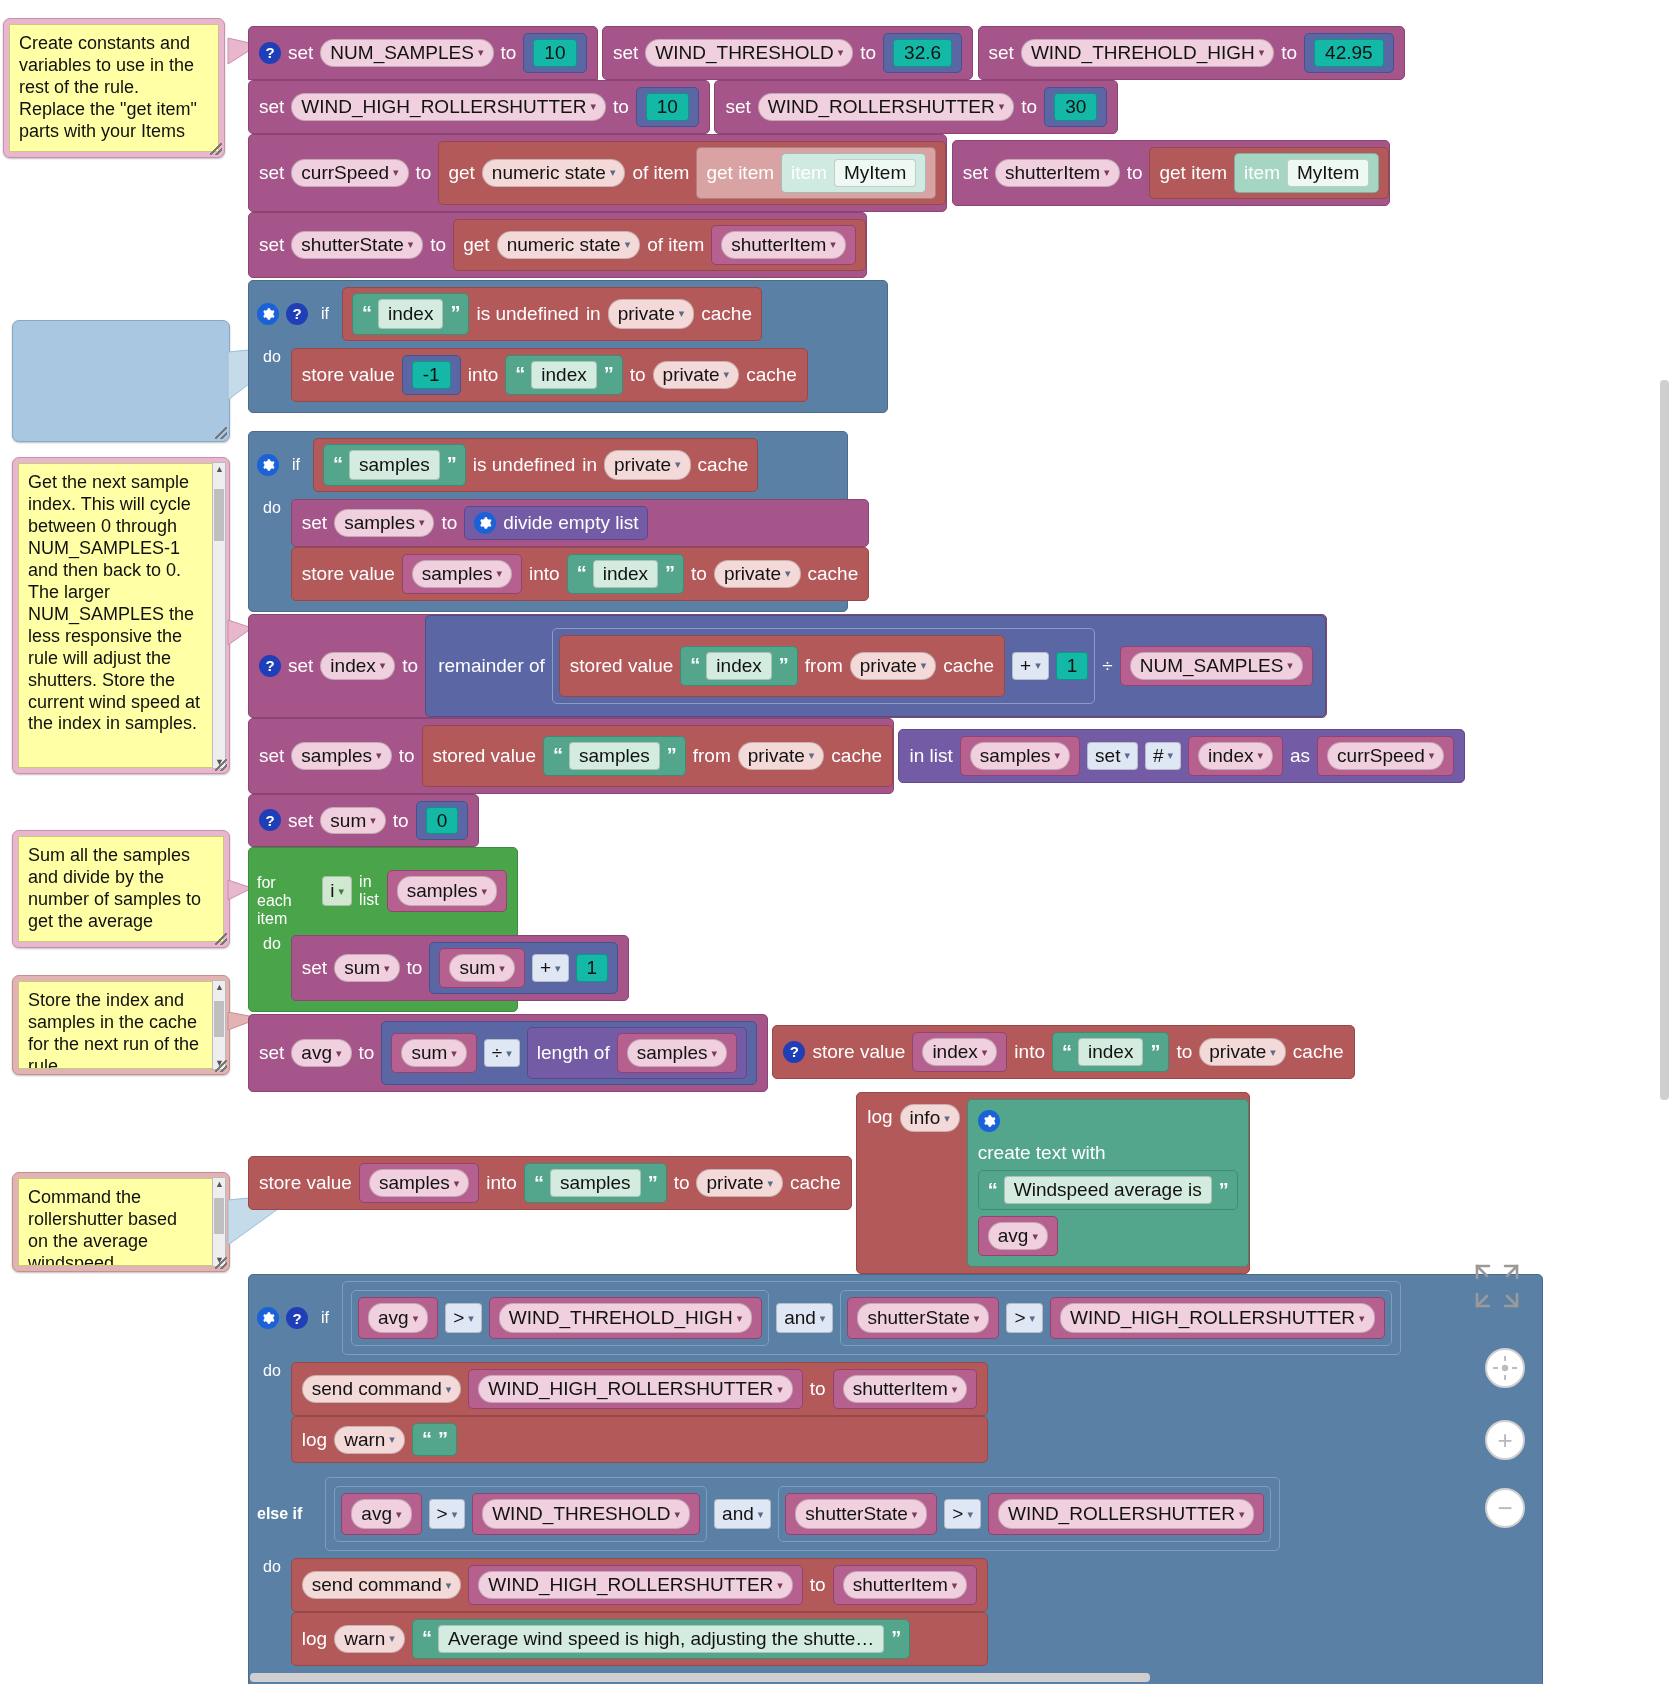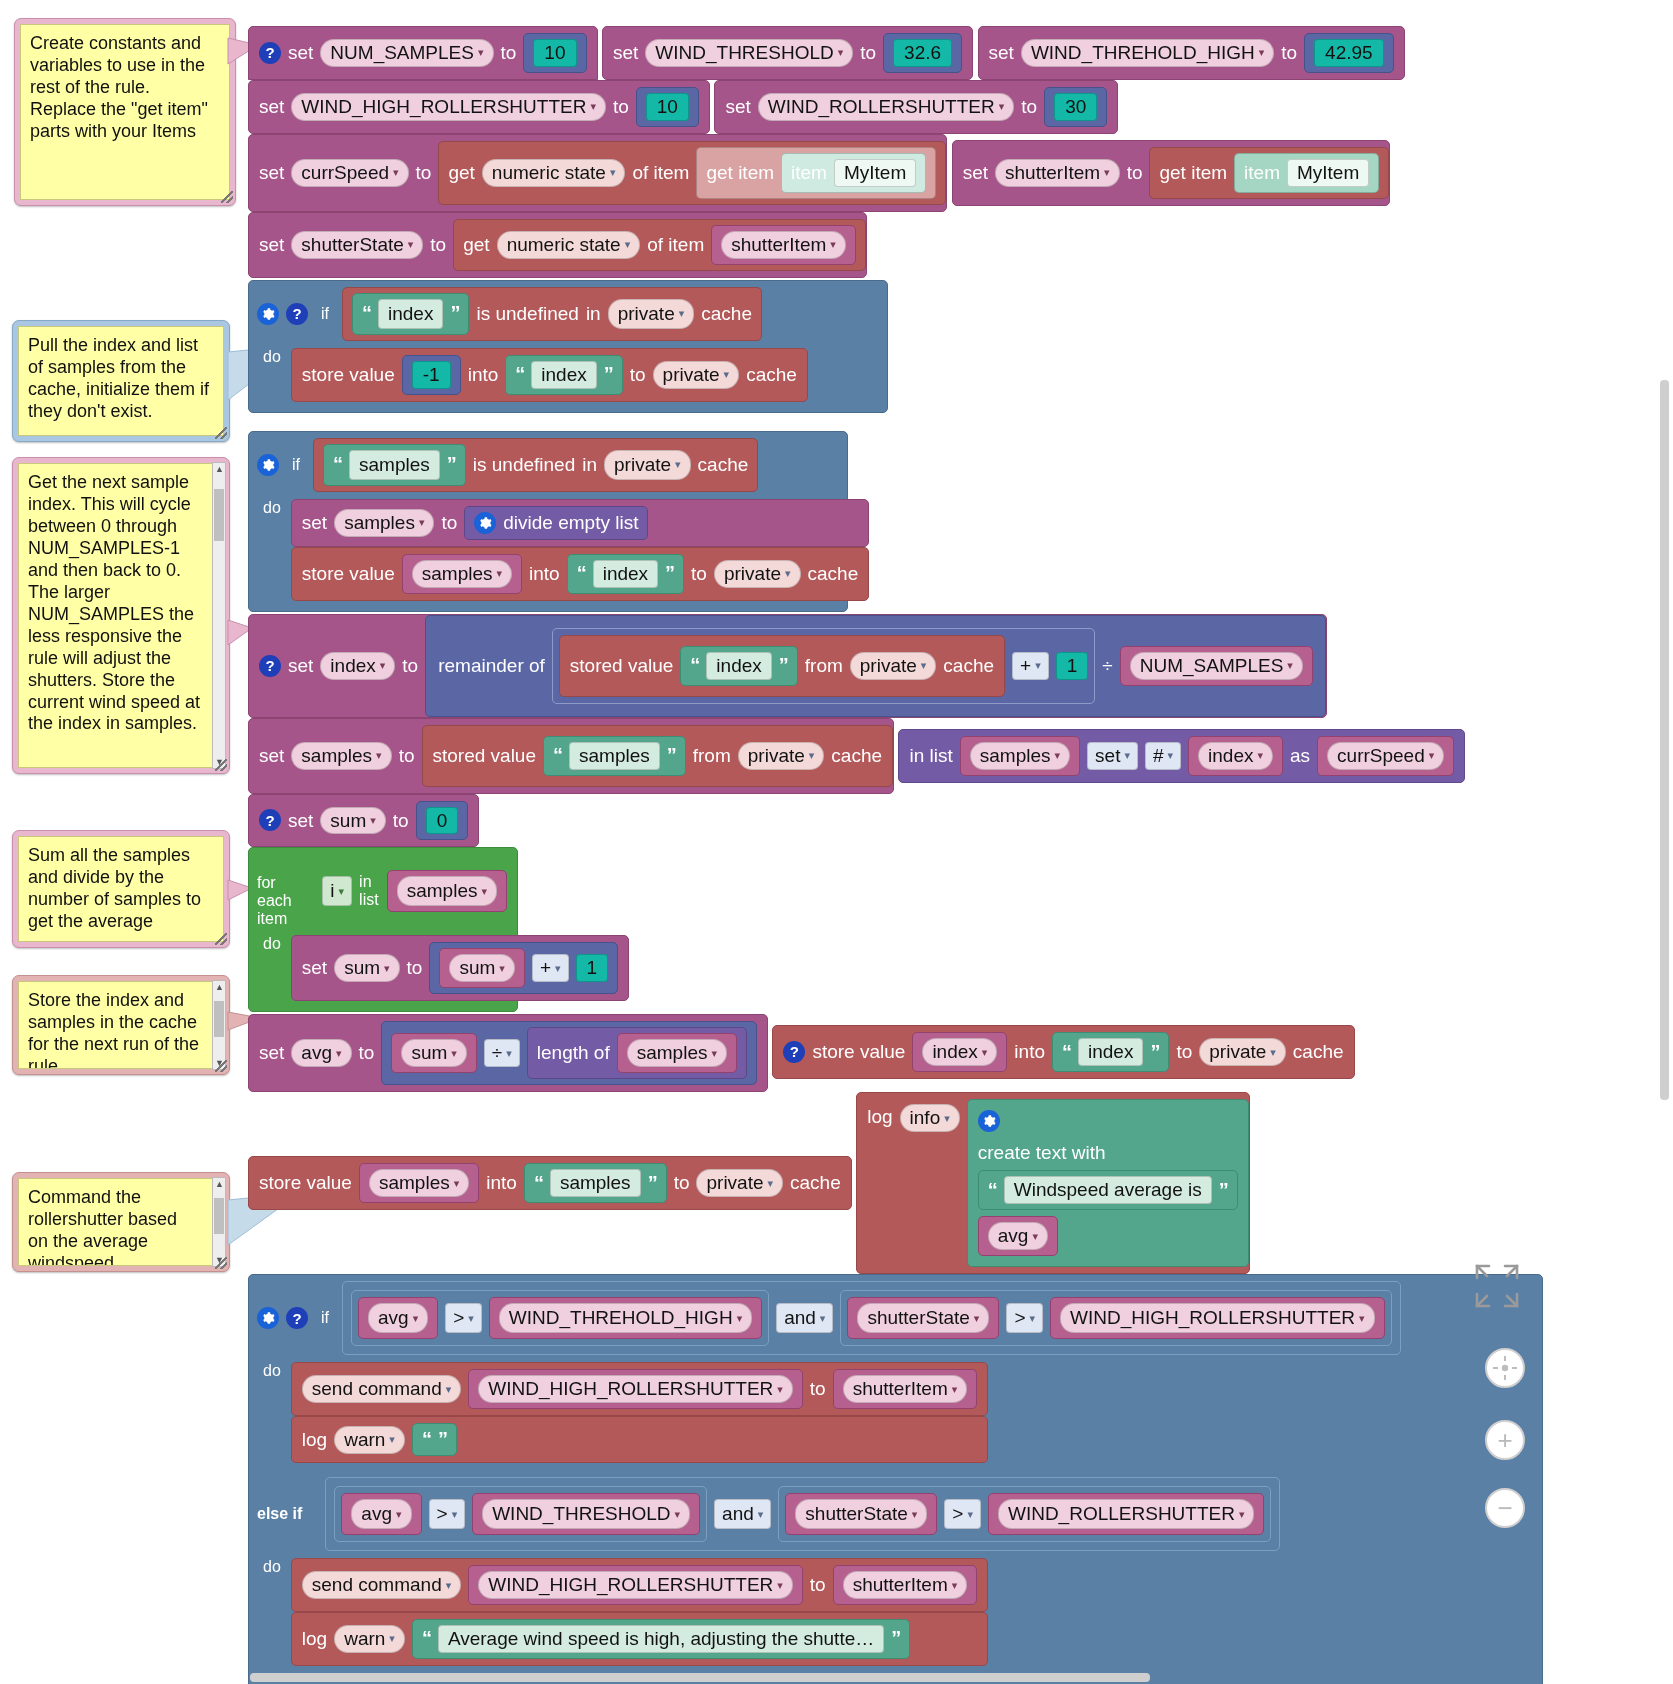--- a/index.html
+++ b/index.html
@@ -147,27 +147,26 @@
   .cwrap { border-radius: 5px; padding: 6px 0 10px 0; }
   .cwrap > .hdr { display:flex; align-items:center; gap:7px; padding: 0 10px 0 8px; }
   .cwrap > .doline { display:flex; align-items:flex-start; gap:4px; padding: 7px 0 0 8px; }
   .cwrap .inner { display:flex; flex-direction:column; gap:0; }
 </style>
 </head>
 <body>
 
 <div id="canvas">
 
-  <div class="comment pink abs" style="left:14px; top:18px; width:222px; height:188px;">
+  <div class="comment pink abs" style="left:3px; top:18px; width:222px; height:140px;">
     <div class="body">Create constants and variables to use in the rest of the rule. Replace the "get item" parts with your Items</div>
     <div class="cresize"></div>
   </div>
 
   <div class="comment blue abs" style="left:12px; top:320px; width:218px; height:122px;">
-    <div class="body">Pull the index and list of samples from the cache, initialize them if they don't exist.</div>
     <div class="cresize"></div>
   </div>
 
   <div class="comment pink abs" style="left:12px; top:457px; width:218px; height:317px;">
     <div class="body" style="padding-right:22px;">Get the next sample index. This will cycle between 0 through NUM_SAMPLES-1 and then back to 0. The larger NUM_SAMPLES the less responsive the rule will adjust the shutters. Store the current wind speed at the index in samples.</div>
     <div class="cscroll">
         <b class="up">▲</b>
         <i></i>
         <b class="dn">▼</b>
       </div>

